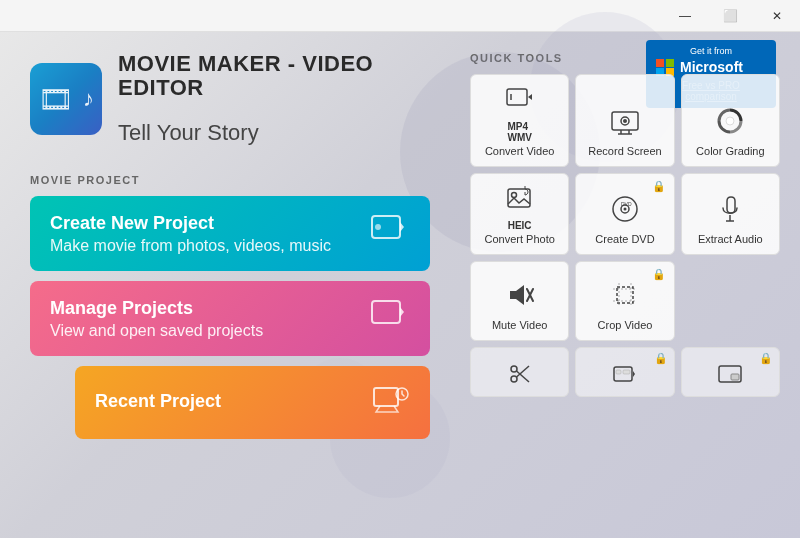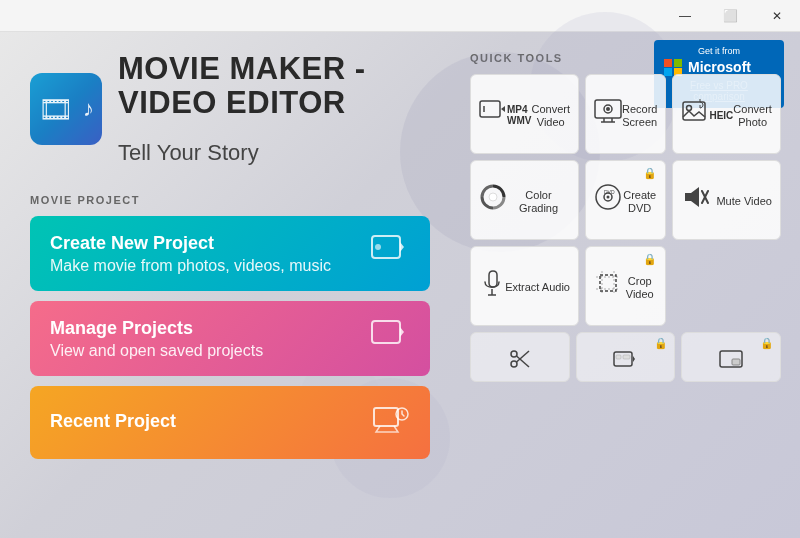--- a/index.html
+++ b/index.html
@@ -112,21 +112,21 @@
       color: white;
       font-size: 22px;
       position: absolute;
       right: 8px;
       top: 50%;
       transform: translateY(-50%);
       opacity: 0.9;
     }
     .app-title-block {}
     .app-title {
-      font-size: 31px;
+      font-size: 22px;
       font-weight: 700;
       color: #2a2a2a;
       letter-spacing: 0.5px;
       line-height: 1.1;
     }
     .app-subtitle {
       font-size: 22px;
       font-weight: 300;
       color: #444;
       margin-top: 20px;
@@ -203,46 +203,47 @@
     }
 
     .card-new {
       background: linear-gradient(135deg, #00c4b4 0%, #00a0d4 100%);
     }
     .card-manage {
       background: linear-gradient(135deg, #f56c8a 0%, #d44fa0 100%);
     }
     .card-recent {
       background: linear-gradient(135deg, #f5a623 0%, #f57040 100%);
+      margin-left: 45px;
     }
 
     
     .right-panel {
       flex: 1;
       padding: 20px 20px 10px 10px;
     }
 
     .tools-grid {
       display: grid;
       grid-template-columns: repeat(3, 1fr);
       gap: 6px;
     }
 
     .tool-btn {
       background: rgba(255,255,255,0.85);
       border: 1px solid #ddd;
       border-radius: 6px;
       padding: 12px 8px 8px;
       display: flex;
-      flex-direction: row;
+      flex-direction: column;
       align-items: center;
       cursor: pointer;
       position: relative;
       min-height: 80px;
-      justify-content: space-between;
+      justify-content: flex-end;
     }
     .tool-icon {
       font-size: 24px;
       color: #444;
       margin-bottom: 6px;
       line-height: 1;
     }
     .tool-label {
       font-size: 11px;
       color: #333;
@@ -282,21 +283,21 @@
   </div>
 </div>
 
 <div class="main">
 
   <div class="bg-deco bg-deco-1"></div>
   <div class="bg-deco bg-deco-2"></div>
   <div class="bg-deco bg-deco-3"></div>
   <div class="bg-deco bg-deco-4"></div>
 
-  <div class="ms-badge" style="position:absolute;top:8px;right:16px;width:130px;background:#0067b8;border-radius:4px;padding:6px 10px;">
+  <div class="ms-badge" style="position:absolute;top:8px;right:24px;width:130px;background:#0067b8;border-radius:4px;padding:6px 10px;">
     <div class="ms-badge-top">Get it from</div>
     <div class="ms-badge-inner">
       <div style="display:grid;grid-template-columns:1fr 1fr;gap:1px;width:18px;flex-shrink:0;">
         <div style="width:8px;height:8px;background:#f25022;"></div>
         <div style="width:8px;height:8px;background:#7fba00;"></div>
         <div style="width:8px;height:8px;background:#00a4ef;"></div>
         <div style="width:8px;height:8px;background:#ffb900;"></div>
       </div>
       <span style="font-size:14px;font-weight:700;color:white;">Microsoft</span>
     </div>
@@ -387,80 +388,80 @@
             <line x1="7" y1="23" x2="21" y2="23" stroke="#444" stroke-width="1.5"></line>
             <circle cx="14" cy="10" r="4" stroke="#444" stroke-width="1.5" fill="none"></circle>
             <circle cx="14" cy="10" r="2" fill="#444"></circle>
           </svg>
         </div>
         <div class="tool-label">Record Screen</div>
       </div>
 
       <div class="tool-btn">
         <div class="tool-icon">
-          <svg width="28" height="24" viewBox="0 0 28 24" fill="none">
-            <rect x="2" y="3" width="22" height="18" rx="2" stroke="#444" stroke-width="1.5" fill="none"></rect>
-            <circle cx="8" cy="9" r="2.5" stroke="#444" stroke-width="1.5" fill="none"></circle>
-            <path d="M2 18 L8 12 L13 17 L18 13 L24 18" stroke="#444" stroke-width="1.5" fill="none"></path>
-            <path d="M19 3 L19 0 M19 3 C20.5 3 22 4.5 22 6 C22 7.5 20.5 9 19 9 L19 6" stroke="#444" stroke-width="1"></path>
-          </svg>
-        </div>
-        <div style="font-size:10px;font-weight:700;color:#333;margin-bottom:2px;">HEIC</div>
-        <div class="tool-label">Convert Photo</div>
-      </div>
-
-      <div class="tool-btn">
-        <div class="tool-icon">
           <svg width="28" height="28" viewBox="0 0 28 28" fill="none">
             <circle cx="14" cy="14" r="11" stroke="#444" stroke-width="1.5" fill="none"></circle>
             <path d="M14 3 A11 11 0 0 1 25 14" stroke="#333" stroke-width="3" fill="none"></path>
             <path d="M25 14 A11 11 0 0 1 14 25" stroke="#888" stroke-width="3" fill="none"></path>
             <path d="M14 25 A11 11 0 0 1 3 14" stroke="#555" stroke-width="3" fill="none"></path>
             <path d="M3 14 A11 11 0 0 1 14 3" stroke="#666" stroke-width="3" fill="none"></path>
             <circle cx="14" cy="14" r="4" fill="white" stroke="#ddd" stroke-width="1"></circle>
           </svg>
         </div>
         <div class="tool-label">Color Grading</div>
       </div>
 
+      <div class="tool-btn">
+        <div class="tool-icon">
+          <svg width="28" height="24" viewBox="0 0 28 24" fill="none">
+            <rect x="2" y="3" width="22" height="18" rx="2" stroke="#444" stroke-width="1.5" fill="none"></rect>
+            <circle cx="8" cy="9" r="2.5" stroke="#444" stroke-width="1.5" fill="none"></circle>
+            <path d="M2 18 L8 12 L13 17 L18 13 L24 18" stroke="#444" stroke-width="1.5" fill="none"></path>
+            <path d="M19 3 L19 0 M19 3 C20.5 3 22 4.5 22 6 C22 7.5 20.5 9 19 9 L19 6" stroke="#444" stroke-width="1"></path>
+          </svg>
+        </div>
+        <div style="font-size:10px;font-weight:700;color:#333;margin-bottom:2px;">HEIC</div>
+        <div class="tool-label">Convert Photo</div>
+      </div>
+
 
       <div class="tool-btn">
         <span class="lock-badge">🔒</span>
         <div class="tool-icon">
           <svg width="28" height="28" viewBox="0 0 28 28" fill="none">
             <circle cx="14" cy="14" r="12" stroke="#444" stroke-width="1.5" fill="none"></circle>
             <circle cx="14" cy="14" r="4" stroke="#444" stroke-width="1.5" fill="none"></circle>
             <circle cx="14" cy="14" r="1.5" fill="#444"></circle>
             <text x="10" y="11" font-size="5" fill="#444">DVD</text>
           </svg>
         </div>
         <div class="tool-label">Create DVD</div>
       </div>
 
       <div class="tool-btn">
         <div class="tool-icon">
-          <svg width="28" height="28" viewBox="0 0 28 28" fill="none">
-            <polygon points="4,10 4,18 10,18 18,24 18,4 10,10" fill="#444"></polygon>
-            <line x1="21" y1="8" x2="27" y2="20" stroke="#444" stroke-width="2" stroke-linecap="round"></line>
-            <line x1="27" y1="8" x2="21" y2="20" stroke="#444" stroke-width="2" stroke-linecap="round"></line>
-          </svg>
-        </div>
-        <div class="tool-label">Mute Video</div>
-      </div>
-
-      <div class="tool-btn">
-        <div class="tool-icon">
           <svg width="26" height="28" viewBox="0 0 26 28" fill="none">
             <path d="M10 6 Q10 2 14 2 Q18 2 18 6 L18 14 Q18 18 14 18 Q10 18 10 14 Z" stroke="#444" stroke-width="1.5" fill="none"></path>
             <path d="M6 13 C6 20 20 20 20 13" stroke="#444" stroke-width="1.5" fill="none" stroke-linecap="round"></path>
             <line x1="13" y1="20" x2="13" y2="26" stroke="#444" stroke-width="1.5"></line>
             <line x1="9" y1="26" x2="17" y2="26" stroke="#444" stroke-width="1.5"></line>
           </svg>
         </div>
         <div class="tool-label">Extract Audio</div>
+      </div>
+
+      <div class="tool-btn">
+        <div class="tool-icon">
+          <svg width="28" height="28" viewBox="0 0 28 28" fill="none">
+            <polygon points="4,10 4,18 10,18 18,24 18,4 10,10" fill="#444"></polygon>
+            <line x1="21" y1="8" x2="27" y2="20" stroke="#444" stroke-width="2" stroke-linecap="round"></line>
+            <line x1="27" y1="8" x2="21" y2="20" stroke="#444" stroke-width="2" stroke-linecap="round"></line>
+          </svg>
+        </div>
+        <div class="tool-label">Mute Video</div>
       </div>
 
       <div class="tool-btn">
         <span class="lock-badge">🔒</span>
         <div class="tool-icon">
           <svg width="28" height="28" viewBox="0 0 28 28" fill="none">
             <rect x="6" y="6" width="16" height="16" stroke="#444" stroke-width="1.5" fill="none" stroke-dasharray="3,2"></rect>
             <line x1="2" y1="8" x2="26" y2="8" stroke="#444" stroke-width="1" stroke-dasharray="2,2" opacity="0.4"></line>
             <line x1="8" y1="2" x2="8" y2="26" stroke="#444" stroke-width="1" stroke-dasharray="2,2" opacity="0.4"></line>
             <line x1="2" y1="20" x2="26" y2="20" stroke="#444" stroke-width="1" stroke-dasharray="2,2" opacity="0.4"></line>

